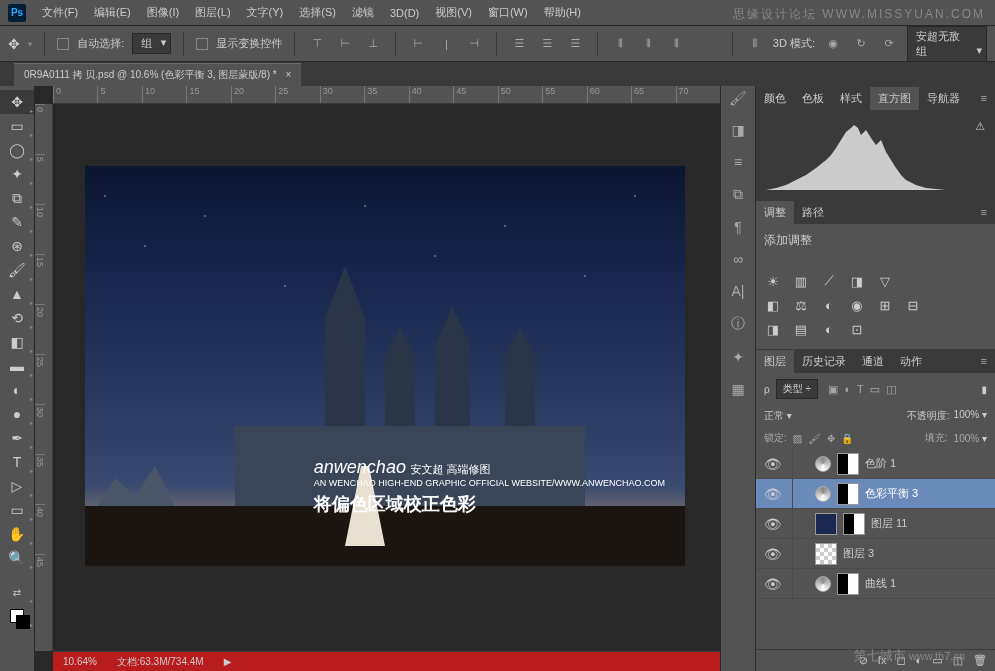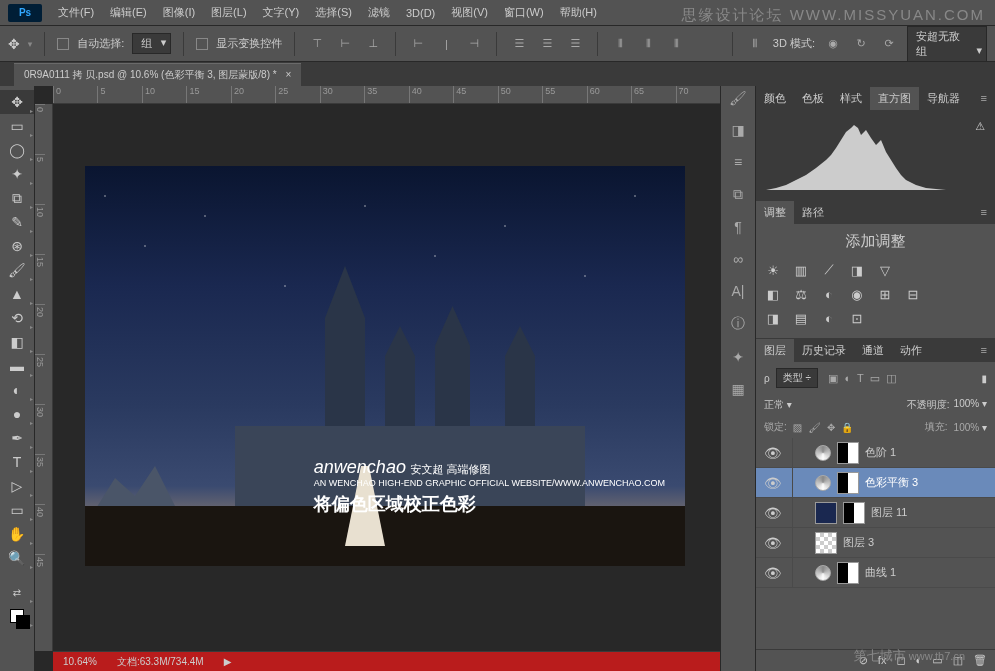--- a/index.html
+++ b/index.html
@@ -1,20 +1,20 @@
 <!DOCTYPE html>
 <html><head>
 <meta charset="utf-8">
 <style>
 * { margin: 0; padding: 0; box-sizing: border-box; font-family: "Microsoft YaHei", sans-serif; }
 body { background: #535353; width: 995px; height: 671px; overflow: hidden; font-size: 11px; color: #ccc; position: relative; }
 .menubar { background: #535353; height: 26px; display: flex; align-items: center; padding: 0 8px; border-bottom: 1px solid #282828; }
-.ps-icon { width: 34px; height: 18px; background: #001e36; color: #31a8ff; font-weight: bold; font-size: 10px; display: flex; align-items: center; justify-content: center; margin-right: 8px; border-radius: 2px; }
+.ps-icon { width: 18px; height: 18px; background: #001e36; color: #31a8ff; font-weight: bold; font-size: 10px; display: flex; align-items: center; justify-content: center; margin-right: 8px; border-radius: 2px; }
 .menu-item { padding: 4px 8px; cursor: pointer; }
-.watermark-top { position: absolute; right: 10px; top: 6px; color: #888; font-size: 15px; letter-spacing: 2px; }
+.watermark-top { position: absolute; right: 10px; top: 6px; color: #888; font-size: 12px; letter-spacing: 2px; }
 .toolbar { background: #535353; height: 36px; display: flex; align-items: center; padding: 0 8px; border-bottom: 1px solid #282828; gap: 8px; }
 .move-icon { font-size: 14px; }
 .checkbox { width: 12px; height: 12px; border: 1px solid #888; }
 .toolbar .sep { width: 1px; height: 24px; background: #3a3a3a; margin: 0 4px; }
 .dropdown { background: #3a3a3a; border: 1px solid #282828; padding: 2px 18px 2px 8px; position: relative; }
 .toolbar-icons { display: flex; gap: 8px; }
 .toolbar-icon { width: 20px; height: 20px; display: flex; align-items: center; justify-content: center; color: #aaa; }
 .tab-bar { background: #3a3a3a; height: 24px; display: flex; align-items: flex-end; padding: 0 14px; }
 .doc-tab { background: #535353; padding: 4px 10px; font-size: 10px; border-top: 1px solid #6a6a6a; }
 .main-area { display: flex; height: 585px; }
@@ -48,21 +48,21 @@
 .mid-icon { color: #aaa; font-size: 14px; }
 .right-panels { width: 240px; background: #535353; border-left: 1px solid #282828; display: flex; flex-direction: column; }
 .panel-tabs { display: flex; background: #3a3a3a; height: 24px; align-items: center; }
 .panel-tab { padding: 4px 8px; font-size: 11px; cursor: pointer; }
 .panel-tab.active { background: #535353; }
 .panel-menu { margin-left: auto; padding: 0 8px; color: #aaa; }
 .histogram { height: 90px; background: #3a3a3a; position: relative; padding: 10px; }
 .histo-svg { width: 180px; height: 70px; }
 .histo-warn { position: absolute; top: 10px; right: 10px; color: #ccc; }
 .adjustments { padding: 8px; }
-.adj-title { font-size: 15px; margin-bottom: 7px; text-align: center; }
+.adj-title { font-size: 12px; margin-bottom: 20px; }
 .adj-icons { display: flex; flex-wrap: wrap; gap: 10px; padding: 4px 0; }
 .adj-icons span { width: 18px; height: 16px; display: flex; align-items: center; justify-content: center; color: #ccc; font-size: 13px; }
 .layers-header { display: flex; background: #3a3a3a; height: 24px; align-items: center; }
 .layers-controls { padding: 6px 8px; display: flex; align-items: center; gap: 6px; font-size: 10px; }
 .layers-controls .drop { background: #3a3a3a; border: 1px solid #282828; padding: 2px 6px; }
 .layer-filter-icons { display: flex; gap: 6px; margin-left: 4px; }
 .layer-filter-icons span { color: #aaa; font-size: 11px; }
 .layer-row2 { padding: 4px 8px; display: flex; gap: 4px; font-size: 10px; }
 .layer-lock { padding: 4px 8px; display: flex; align-items: center; gap: 6px; font-size: 10px; }
 .layer-lock span { color: #aaa; }

